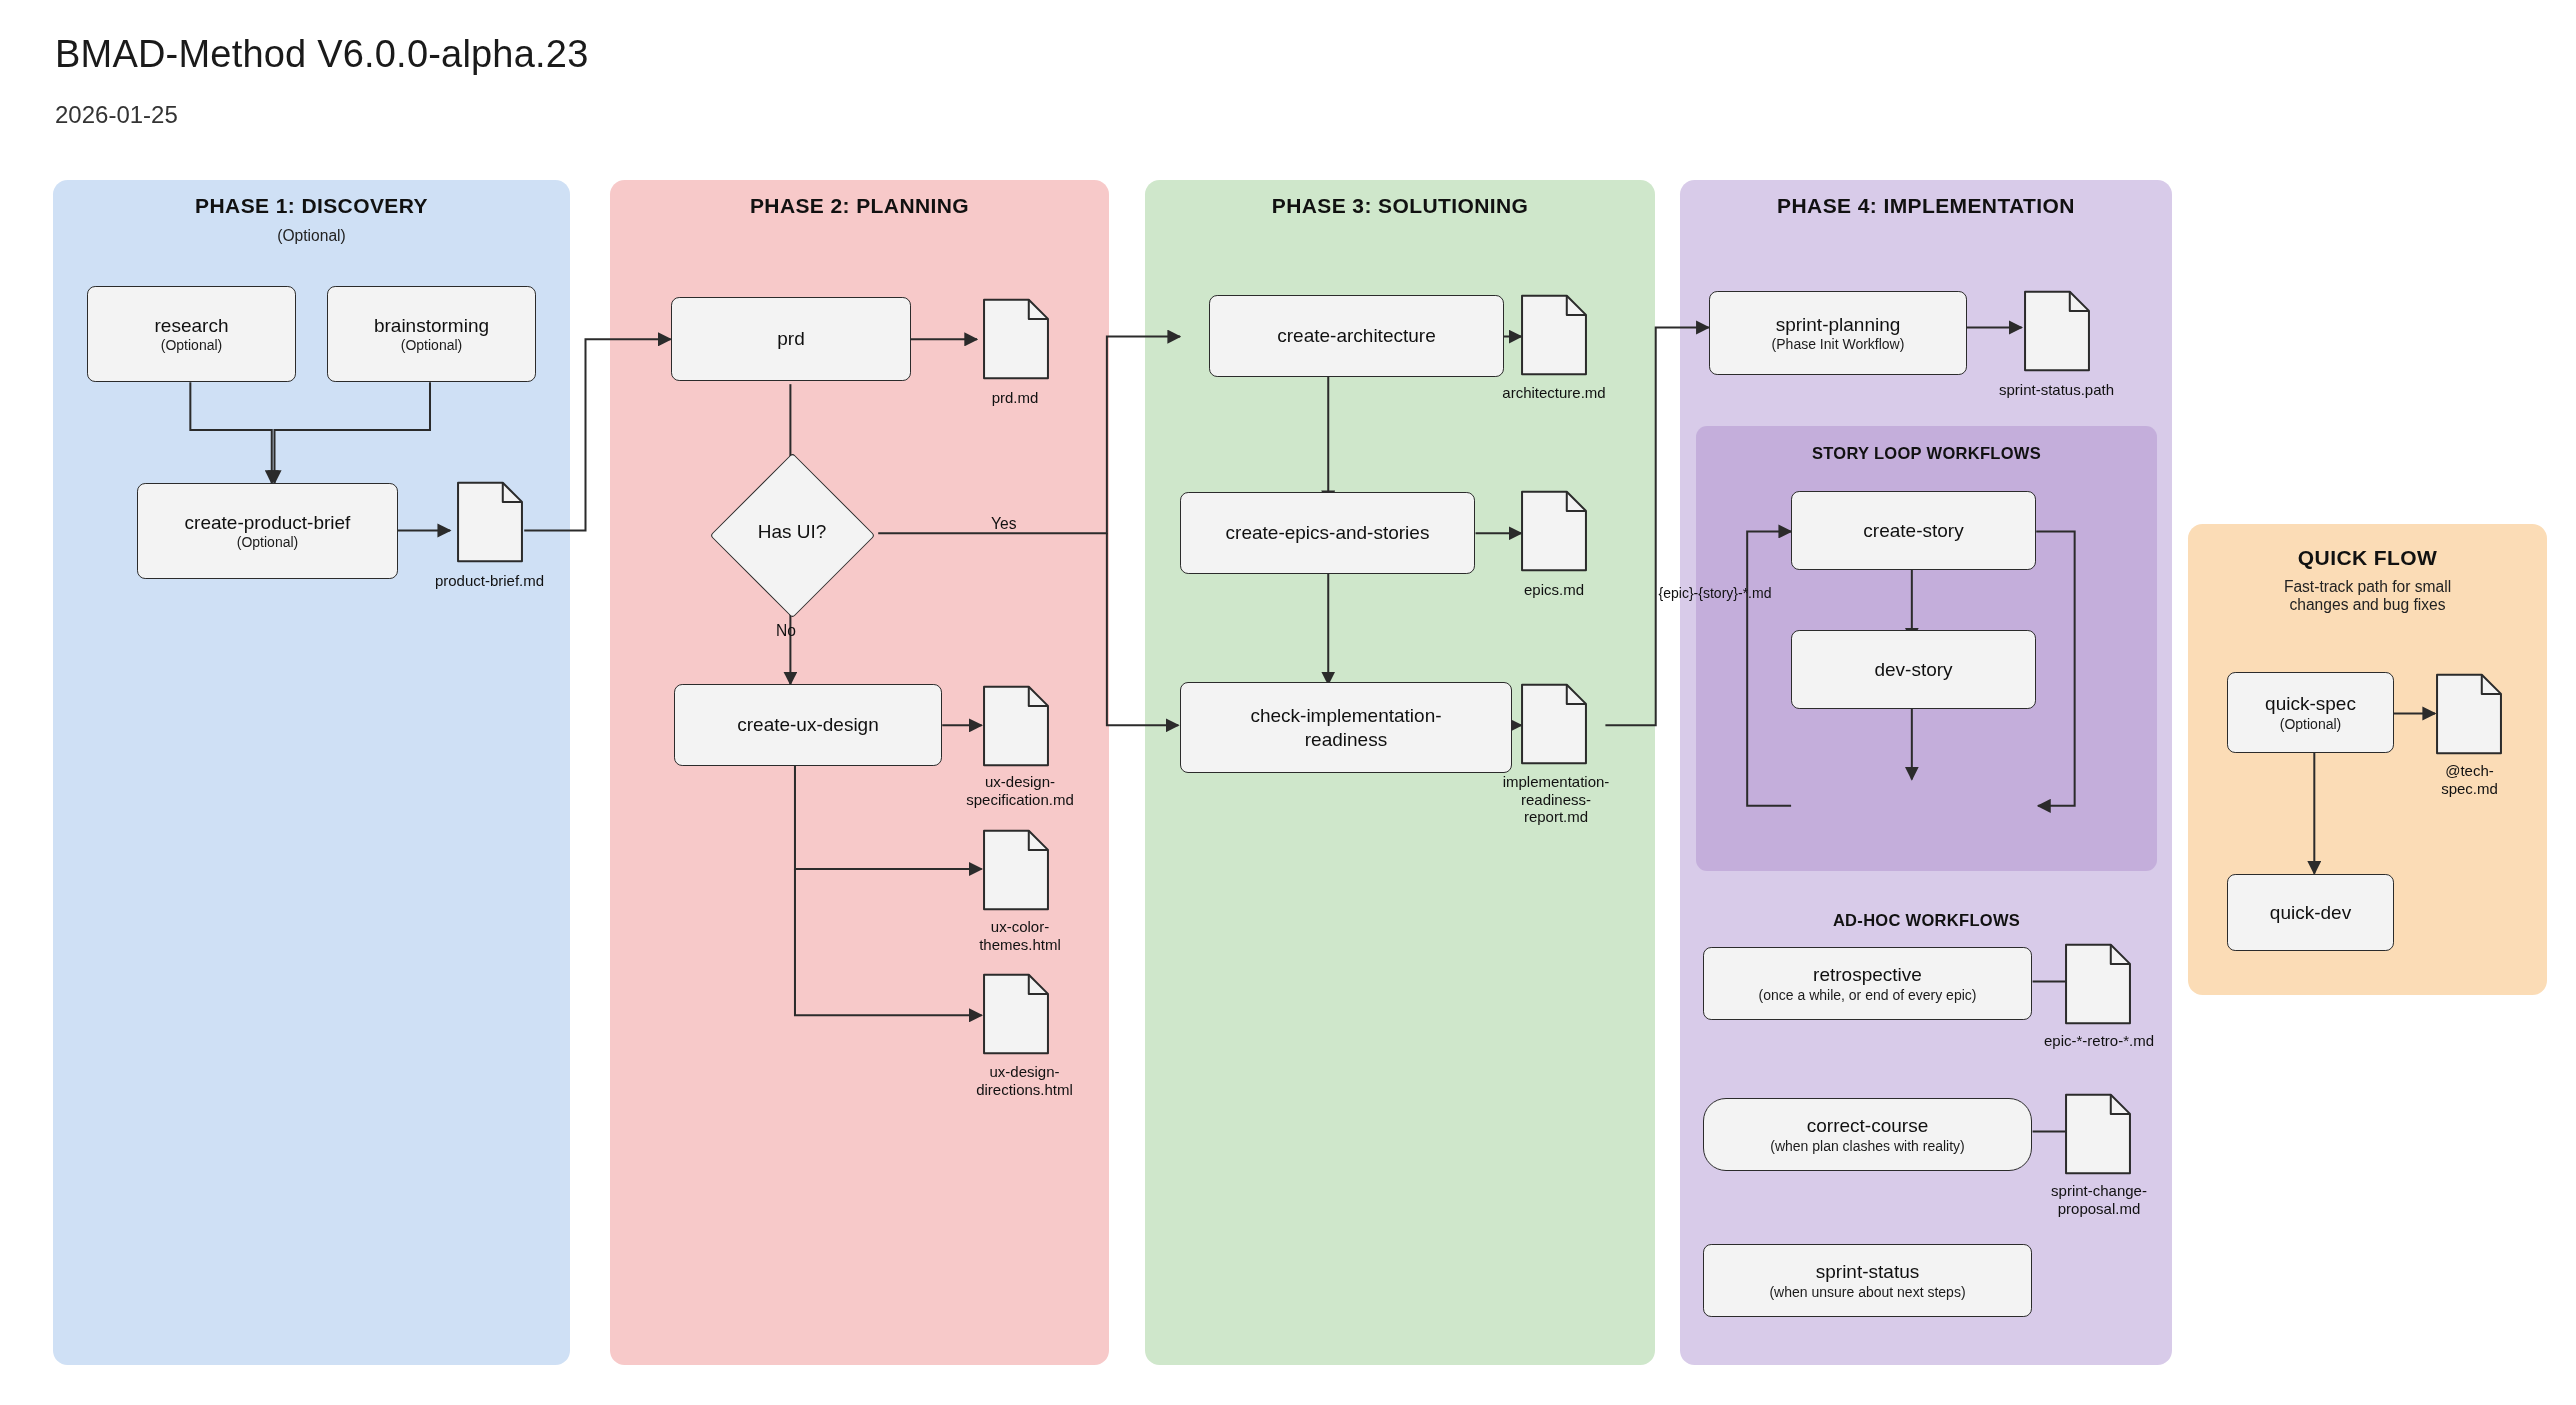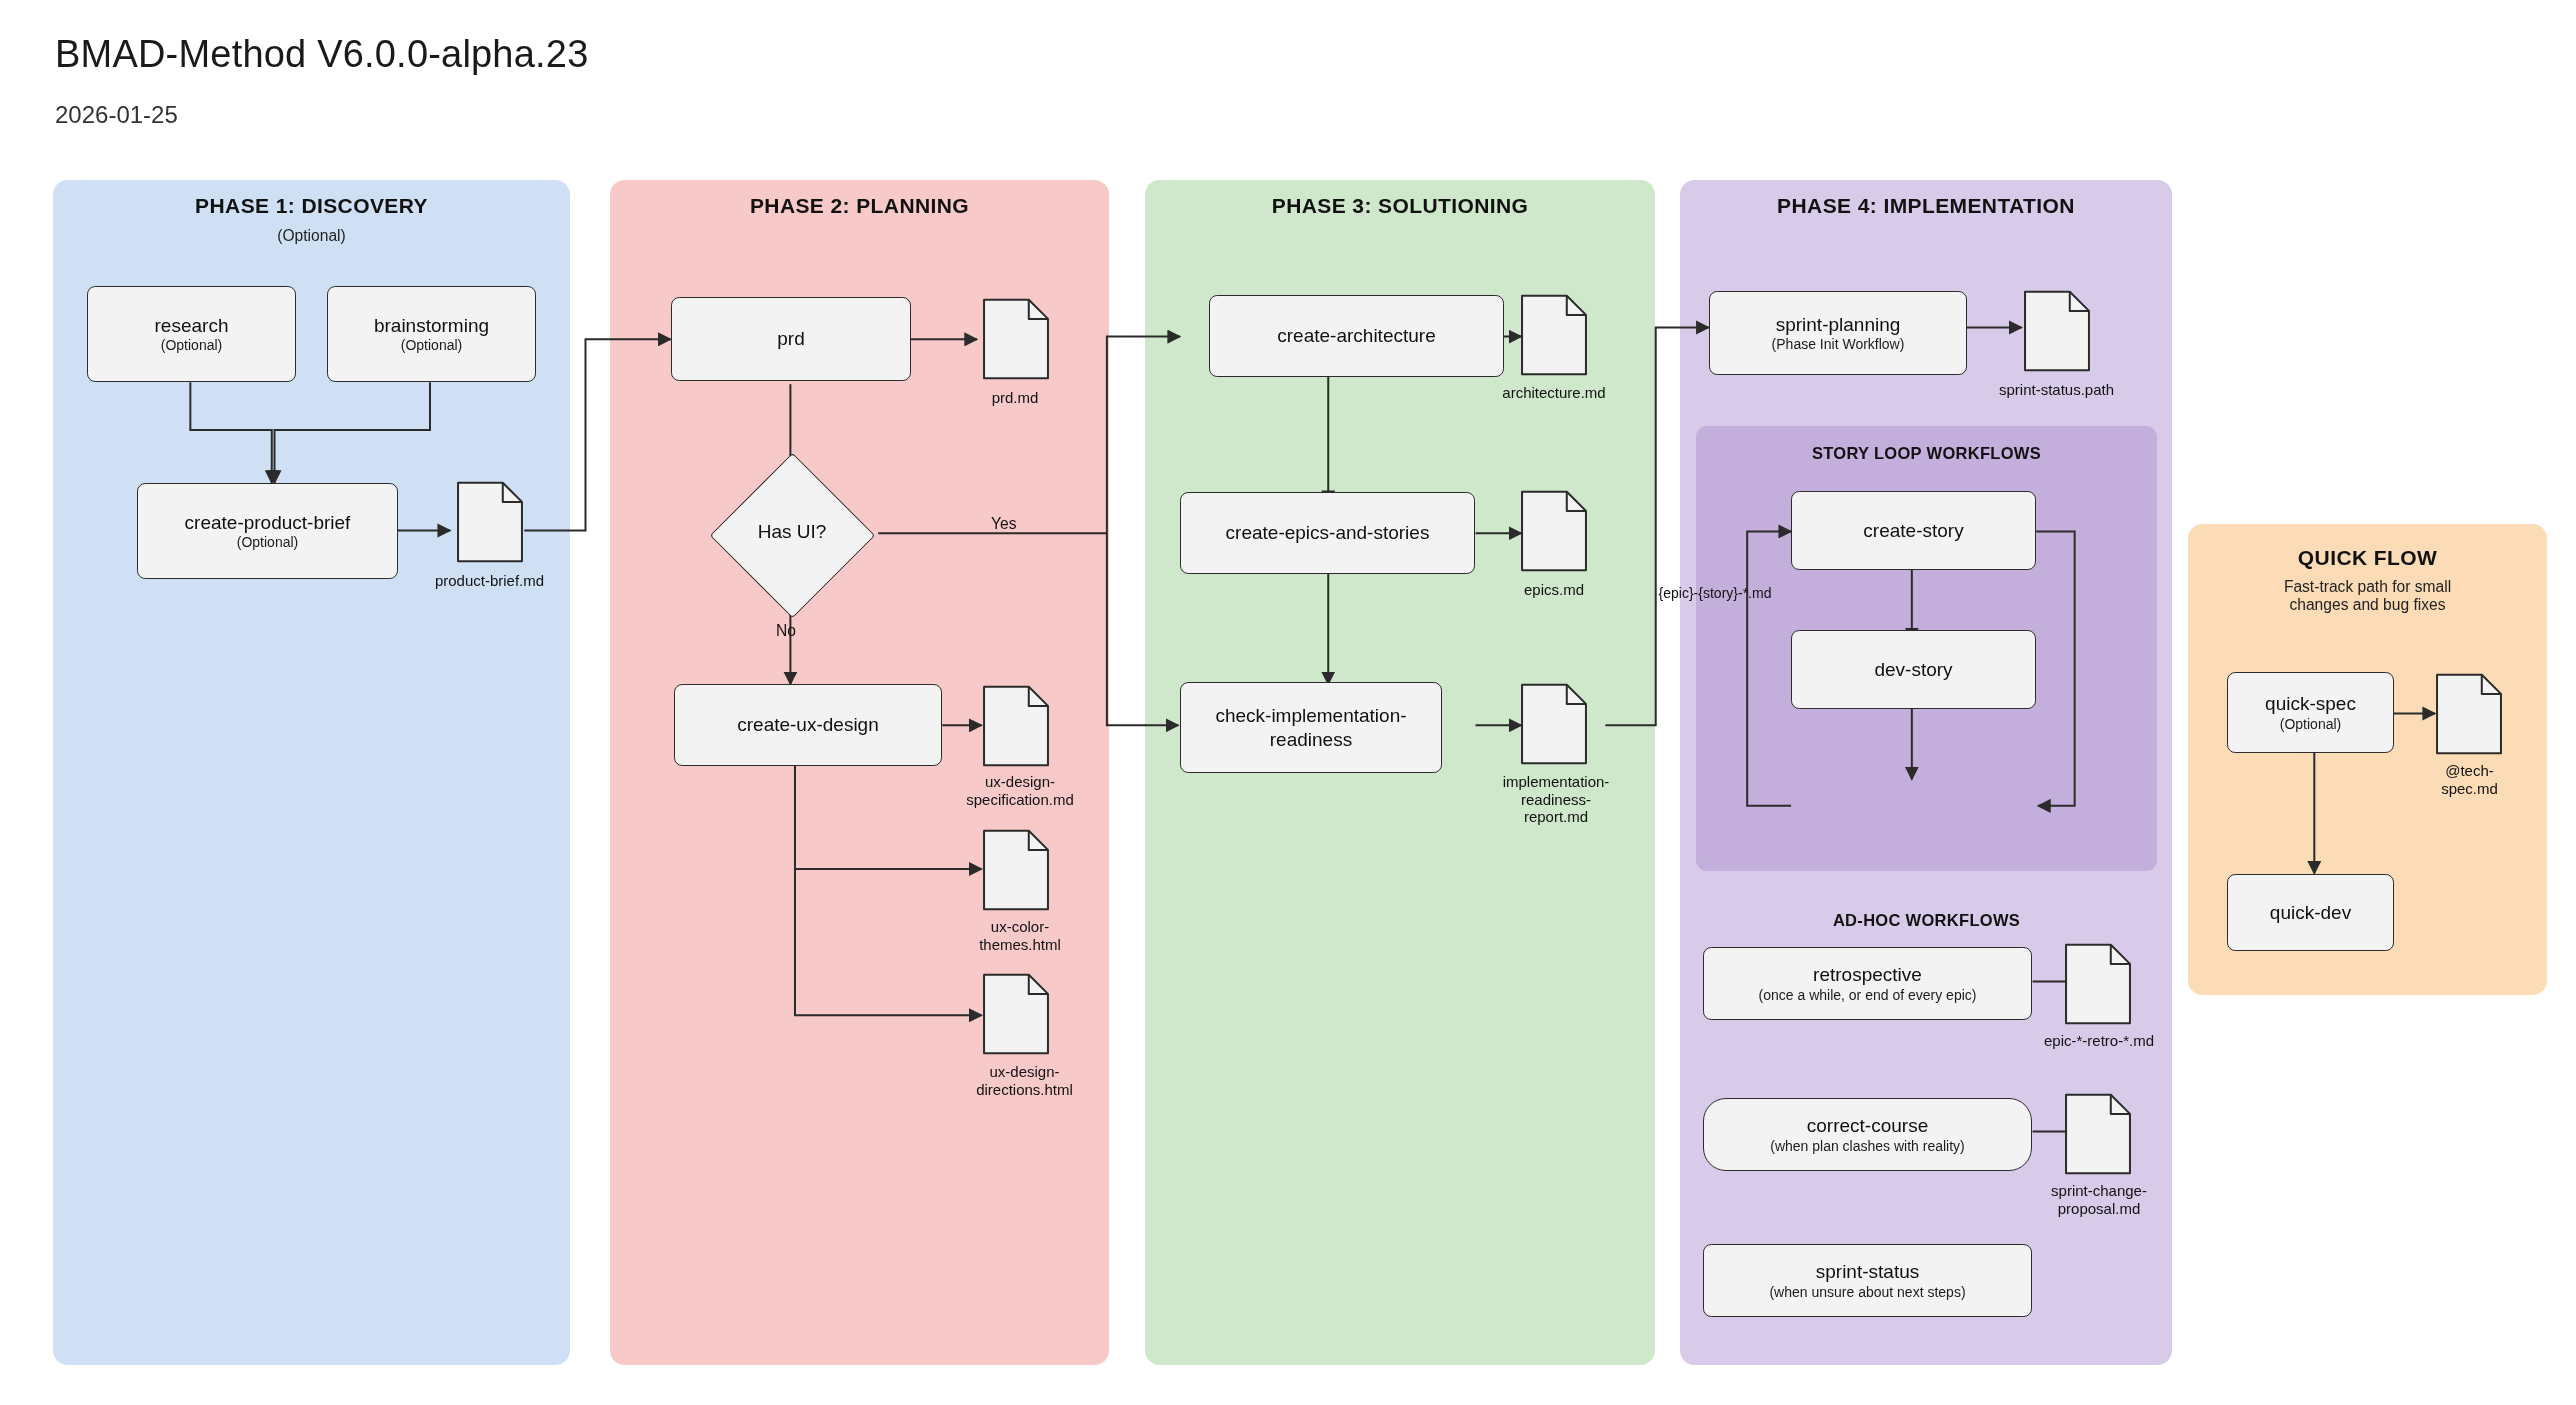--- a/index.html
+++ b/index.html
@@ -300,21 +300,21 @@
     <span class="main">create-epics-and-stories</span>
   </div>
   <div class="doc" style="left:1519px; top:489px;">
     <svg width="70" height="84" viewBox="0 0 76 92">
       <path d="M3 3 H52 L73 24 V89 H3 Z" fill="#f3f3f3" stroke="#2b2b2b" stroke-width="2.2" stroke-linejoin="round"></path>
       <path d="M52 3 V24 H73" fill="none" stroke="#2b2b2b" stroke-width="2.2" stroke-linejoin="round"></path>
     </svg>
   </div>
   <div class="doc-label" style="left:1476px; top:581px; width:156px;">epics.md</div>
 
-  <div class="abs node" style="left:1180px; top:682px; width:262px; height:91px;">
+  <div class="abs node" style="left:1180px; top:682px; width:332px; height:91px;border-radius:8px;">
     <span class="main" style="white-space: pre-line;">check-implementation-
 readiness</span>
   </div>
   <div class="doc" style="left:1519px; top:682px;">
     <svg width="70" height="84" viewBox="0 0 76 92">
       <path d="M3 3 H52 L73 24 V89 H3 Z" fill="#f3f3f3" stroke="#2b2b2b" stroke-width="2.2" stroke-linejoin="round"></path>
       <path d="M52 3 V24 H73" fill="none" stroke="#2b2b2b" stroke-width="2.2" stroke-linejoin="round"></path>
     </svg>
   </div>
   <div class="doc-label" style="left:1462px; top:773px; width:188px;">implementation-

